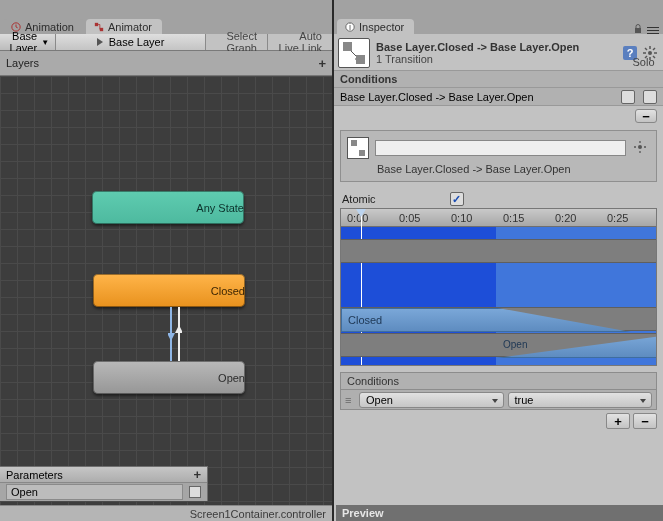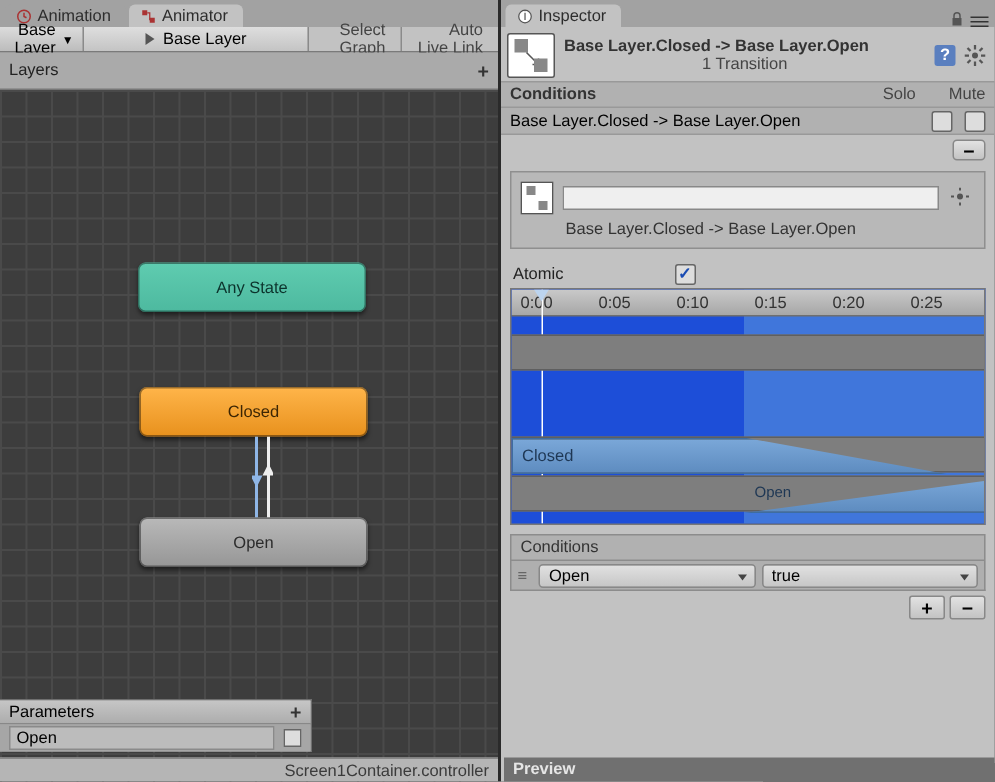--- a/index.html
+++ b/index.html
@@ -2,40 +2,40 @@
 <html><head>
 <meta charset="utf-8">
 <style>
 * { margin:0; padding:0; box-sizing:border-box; font-family:Arial,Helvetica,sans-serif; font-size:11px; }
 body { background:#a2a2a2; width:663px; height:521px; overflow:hidden; color:#000; }
 .root { display:flex; width:100%; height:100%; }
 .left-panel { width:334px; height:100%; display:flex; flex-direction:column; border-right:2px solid #2a2a2a; position:relative; background:#858585; }
 .right-panel { flex:1; height:100%; background:#c2c2c2; display:flex; flex-direction:column; }
 
 
-.tab-row { height:18px; background:#a2a2a2; display:flex; align-items:flex-end; padding-left:3px; }
+.tab-row { height:34px; background:#a2a2a2; display:flex; align-items:flex-end; padding-left:3px; }
 .tab { padding:2px 10px 1px 8px; background:#a2a2a2; border-top-left-radius:4px; border-top-right-radius:4px; margin-right:2px; display:inline-flex; align-items:center; gap:4px; color:#2d2d2d; cursor:default; }
 .tab.active { background:#c2c2c2; }
 .tab-icon { width:10px; height:10px; display:inline-block; }
 
 
 .sub-bar { height:17px; background:#c2c2c2; display:flex; align-items:center; border-bottom:1px solid #7a7a7a;text-align:right; }
 .layer-btn { display:flex; align-items:center; padding:0 6px; height:100%; background:linear-gradient(#dcdcdc,#bcbcbc); border-right:1px solid #8a8a8a; gap:4px; }
 .layer-path-btn { flex:0 0 150px; height:100%; background:linear-gradient(#dedede,#c4c4c4); border-right:1px solid #8a8a8a; display:flex; align-items:center; justify-content:center; gap:6px; }
 .play-icon { width:0; height:0; border-left:6px solid #555; border-top:4px solid transparent; border-bottom:4px solid transparent; }
 .graph-btn { padding:0 10px; height:100%; border-right:1px solid #8a8a8a; display:flex; align-items:center; color:#444; }
 .live-btn { padding:0 10px; height:100%; display:flex; align-items:center; color:#444; }
 
 
 .layers-hdr { height:16px; background:#aaa; border-bottom:1px solid #777; display:flex; align-items:center; padding:12px 6px; justify-content:space-between; color:#222; }
 .plus { font-size:13px; color:#333; font-weight:bold; }
 
 
 .canvas { flex:1; background:#3d3d3d; position:relative; background-image:linear-gradient(#4a4a4a 1px,transparent 1px),linear-gradient(90deg,#4a4a4a 1px,transparent 1px); background-size:17px 17px; }
-.node { position:absolute; width:152px; height:33px; border-radius:5px; display:flex; align-items:center; justify-content:center; box-shadow:inset 0 0 0 1px rgba(0,0,0,.4),0 2px 3px rgba(0,0,0,.5); font-size:11px; }
+.node { position:absolute; width:152px; height:33px; border-radius:5px; display:flex; align-items:center; justify-content:flex-end; box-shadow:inset 0 0 0 1px rgba(0,0,0,.4),0 2px 3px rgba(0,0,0,.5); font-size:11px; }
 .node-any { left:92px; top:115px; background:linear-gradient(#5fccb0,#4db99f); color:#0c332c; }
 .node-closed { left:93px; top:198px; background:linear-gradient(#ffb54a,#e8911d); color:#3d2604; }
 .node-open { left:93px; top:285px; background:linear-gradient(#b9b9b9,#969696); color:#2c2c2c; }
 .arrow-wrap { position:absolute; left:168px; top:231px; width:14px; height:54px; pointer-events:none; }
 
 
 .params { position:absolute; left:0; bottom:20px; width:208px; background:#b7b7b7; border-top:1px solid #6f6f6f; border-right:1px solid #6f6f6f; }
 .params-hdr { height:16px; display:flex; justify-content:space-between; align-items:center; padding:0 6px; background:linear-gradient(#c6c6c6,#adadad); border-bottom:1px solid #888; }
 .params-row { height:18px; display:flex; align-items:center; padding:2px 6px; background:#a6a6a6; gap:6px; }
 .param-name { flex:1; background:#bcbcbc; border:1px solid #8a8a8a; padding:1px 4px; }
@@ -44,26 +44,26 @@
 .status { position:absolute; left:0; bottom:0; right:0; height:16px; background:#b5b5b5; border-top:1px solid #888; display:flex; justify-content:flex-end; align-items:center; padding:0 6px; color:#3b3b3b; }
 
 
 .insp-head { background:#c2c2c2; padding:4px 6px 2px 4px; }
 .insp-row1 { display:flex; align-items:center; gap:6px; }
 .trans-icon { width:32px; height:30px; background:#fff; border:1px solid #555; position:relative; flex-shrink:0; border-radius:2px; }
 .trans-icon::before { content:""; position:absolute; left:4px; top:3px; width:9px; height:9px; background:#888; }
 .trans-icon::after { content:""; position:absolute; right:4px; bottom:3px; width:9px; height:9px; background:#888; }
 .trans-arrow { position:absolute; left:11px; top:11px; width:10px; height:10px; }
 .insp-title { font-weight:bold; color:#333; }
-.insp-sub { color:#444;text-align:center; }
+.insp-sub { color:#444; }
 .gear { width:14px; height:14px; }
 .help { width:14px; height:14px; background:#5a7fbf; border-radius:2px; color:#fff; display:flex; align-items:center; justify-content:center; font-weight:bold; font-size:11px; }
 
 .section-hdr { background:#b1b1b1; height:18px; display:flex; align-items:center; padding:0 6px; justify-content:space-between; border-top:1px solid #999; border-bottom:1px solid #999; font-weight:bold; color:#333; }
-.sm-cols { display:flex; gap:22px; font-weight:normal; color:#444; }
+.sm-cols { display:flex; gap:22px; font-weight:normal; color:#444;flex-direction:column; }
 .trans-list-row { height:18px; background:#b1b1b1; display:flex; align-items:center; padding:0 6px; justify-content:space-between; border-bottom:1px solid #999; }
 .chkbox { width:14px; height:14px; border:1px solid #666; background:#ddd; border-radius:2px; display:inline-flex; align-items:center; justify-content:center; }
 .chkbox.on::after { content:"✓"; font-size:11px; color:#1a4cb3; font-weight:bold; line-height:1; }
 .btn-minus { width:22px; height:14px; background:linear-gradient(#e2e2e2,#c3c3c3); border:1px solid #888; border-radius:3px; display:flex; align-items:center; justify-content:center; font-size:13px; font-weight:bold; }
 
 .box { margin:4px 6px; background:#b8b8b8; border:1px solid #8f8f8f; padding:6px; }
 .box-top { display:flex; align-items:center; gap:6px; }
 .small-trans-icon { width:22px; height:22px; background:#fff; border:1px solid #555; position:relative; }
 .small-trans-icon::before { content:""; position:absolute; left:3px; top:2px; width:6px; height:6px; background:#888; }
 .small-trans-icon::after { content:""; position:absolute; right:3px; bottom:2px; width:6px; height:6px; background:#888; }

